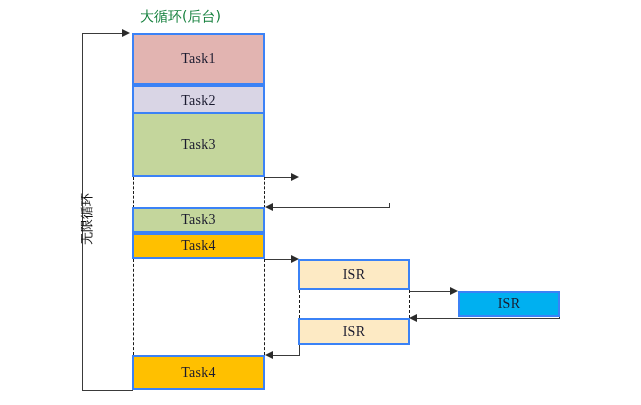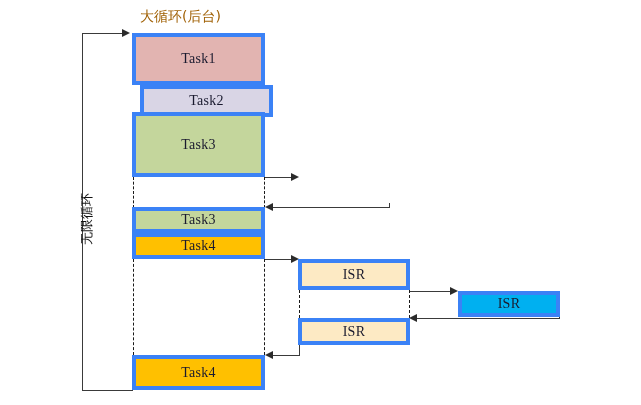--- a/index.html
+++ b/index.html
@@ -1,28 +1,28 @@
 <!DOCTYPE html>
 <html><head>
 <meta charset="utf-8">
 <style>
   html,body{margin:0;padding:0;background:#ffffff;}
   body{width:641px;height:405px;position:relative;overflow:hidden;
        font-family:"Liberation Serif","DejaVu Serif",serif;color:#1a1a2e;}
   .stage{position:absolute;left:0;top:0;width:641px;height:405px;}
 
   
-  .box{position:absolute;box-sizing:border-box;border:4px solid #3b82f6;
+  .box{position:absolute;box-sizing:border-box;border:2px solid #3b82f6;
        display:flex;align-items:center;justify-content:center;
        font-size:14px;letter-spacing:.3px;}
   .box.cn{font-family:"DejaVu Sans","Liberation Sans",sans-serif;font-size:13px;}
 
   
   .caption{position:absolute;font-family:"DejaVu Sans","Liberation Sans",sans-serif;
-           font-size:14px;color:#a16207;white-space:nowrap;}
+           font-size:14px;color:#15803d;white-space:nowrap;}
 
   
   .vlabel{position:absolute;font-family:"DejaVu Sans","Liberation Sans",sans-serif;
           font-size:13px;color:#111;white-space:nowrap;
           transform-origin:0 0;transform:rotate(-90deg);}
 
   
   .hline{position:absolute;height:0;border-top:1.4px solid #3a3a3a;}
   .vline{position:absolute;width:0;border-left:1.4px solid #3a3a3a;}
   .vdash{position:absolute;width:0;border-left:1.4px dashed #1a1a1a;}
@@ -48,21 +48,21 @@
   <div class="vline" style="left:82px;top:33px;height:357px;"></div>
 
   <div class="hline" style="left:82px;top:390px;width:51px;"></div>
 
   <div class="vlabel" style="left:78px;top:245px;">无限循环</div>
 
   <div class="box" style="left:132px;top:33px;width:133px;height:52px;background:#e2b4b1;">
     <span>Task1</span>
   </div>
 
-  <div class="box" style="left:140px;top:85px;width:133px;height:32px;background:#d9d5e5;">
+  <div class="box" style="left:132px;top:85px;width:133px;height:32px;background:#d9d5e5;">
     <span>Task2</span>
   </div>
 
   <div class="box" style="left:132px;top:112px;width:133px;height:65px;background:#c4d69c;">
     <span>Task3</span>
   </div>
 
   <div class="vdash" style="left:133px;top:177px;height:31px;"></div>
   <div class="vdash" style="left:264px;top:177px;height:31px;"></div>
 

